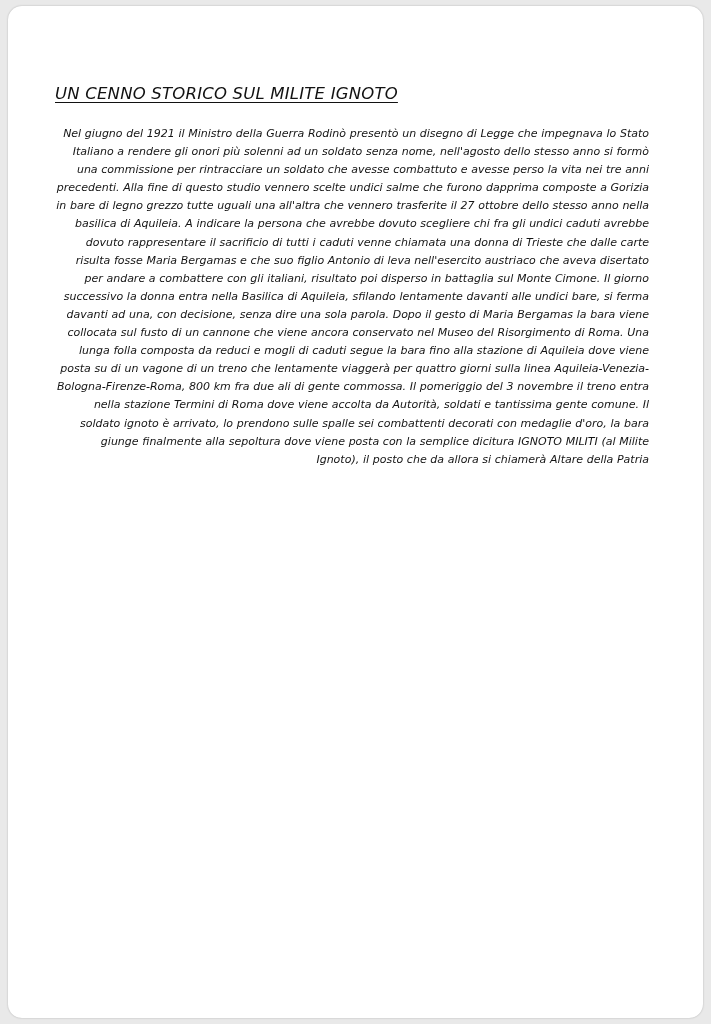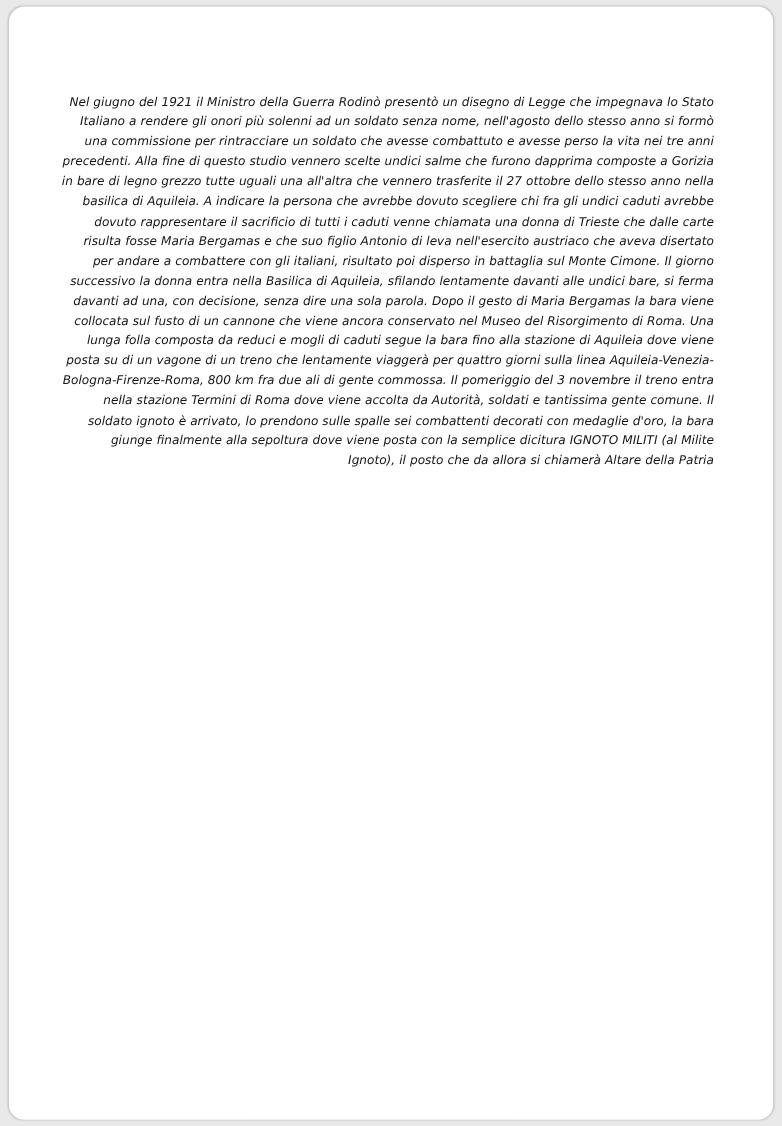--- a/index.html
+++ b/index.html
@@ -53,15 +53,16 @@
     margin: 0;
     hyphens: none;
     word-spacing: 0.2px;
   }
 </style>
 </head>
 <body>
 
 <div class="page">
   <div class="content">
+    <h1 class="doc-title">UN CENNO STORICO SUL MILITE IGNOTO</h1>
     <p class="doc-body">Nel giugno del 1921 il Ministro della Guerra Rodinò presentò un disegno di Legge che impegnava lo Stato Italiano a rendere gli onori più solenni ad un soldato senza nome, nell'agosto dello stesso anno si formò una commissione per rintracciare un soldato che avesse combattuto e avesse perso la vita nei tre anni precedenti. Alla fine di questo studio vennero scelte undici salme che furono dapprima composte a Gorizia in bare di legno grezzo tutte uguali una all'altra che vennero trasferite il 27 ottobre dello stesso anno nella basilica di Aquileia. A indicare la persona che avrebbe dovuto scegliere chi fra gli undici caduti avrebbe dovuto rappresentare il sacrificio di tutti i caduti venne chiamata una donna di Trieste che dalle carte risulta fosse Maria Bergamas e che suo figlio Antonio di leva nell'esercito austriaco che aveva disertato per andare a combattere con gli italiani, risultato poi disperso in battaglia sul Monte Cimone. Il giorno successivo la donna entra nella Basilica di Aquileia, sfilando lentamente davanti alle undici bare, si ferma davanti ad una, con decisione, senza dire una sola parola. Dopo il gesto di Maria Bergamas la bara viene collocata sul fusto di un cannone che viene ancora conservato nel Museo del Risorgimento di Roma. Una lunga folla composta da reduci e mogli di caduti segue la bara fino alla stazione di Aquileia dove viene posta su di un vagone di un treno che lentamente viaggerà per quattro giorni sulla linea Aquileia-Venezia-Bologna-Firenze-Roma, 800 km fra due ali di gente commossa. Il pomeriggio del 3 novembre il treno entra nella stazione Termini di Roma dove viene accolta da Autorità, soldati e tantissima gente comune. Il soldato ignoto è arrivato, lo prendono sulle spalle sei combattenti decorati con medaglie d'oro, la bara giunge finalmente alla sepoltura dove viene posta con la semplice dicitura IGNOTO MILITI (al Milite Ignoto), il posto che da allora si chiamerà Altare della Patria</p>
   </div>
 </div>
 
 </body></html>

